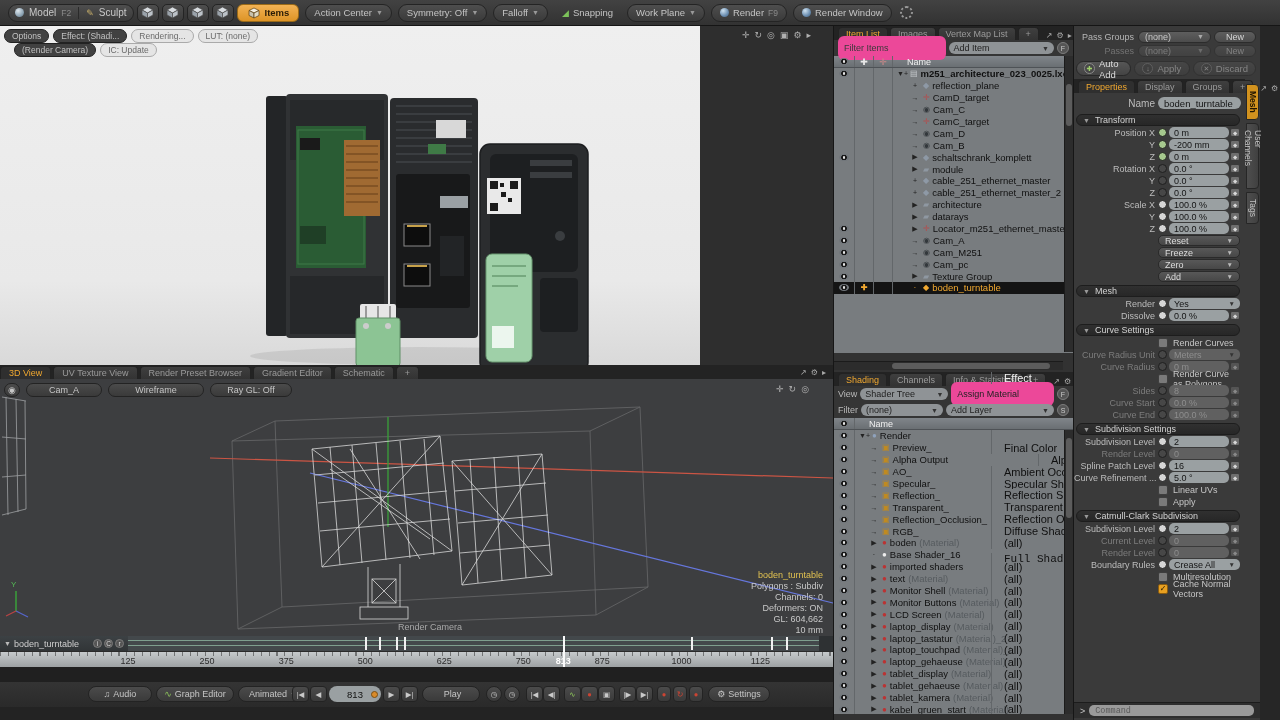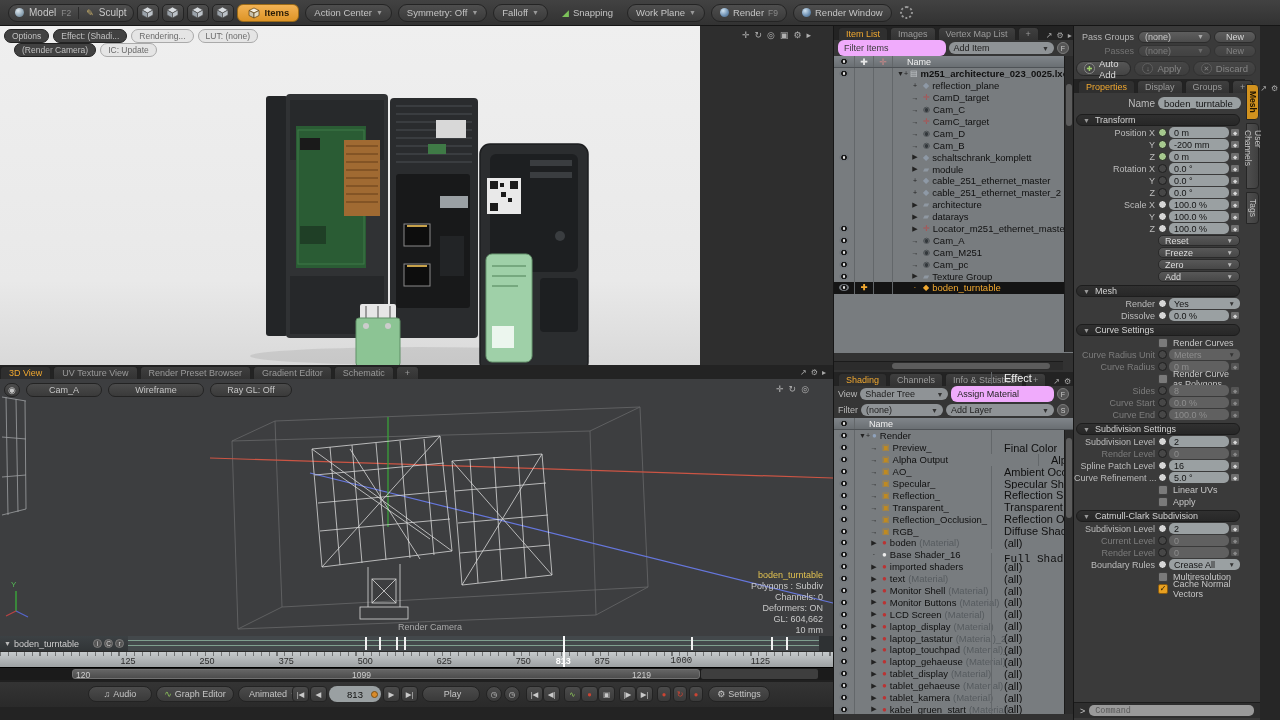--- a/index.html
+++ b/index.html
@@ -71,21 +71,21 @@
 .red{color:#cc4433}
 .strip-bottom{position:absolute;left:0;top:707px;width:833px;height:13px;background:#232323}
 
 
 .panel{position:absolute;background:#323232;border-left:1px solid #161616}
 .ptabs{height:14px;background:#232323;display:flex;align-items:flex-end;padding-left:4px;gap:2px}
 .ptab{height:13px;display:flex;align-items:center;padding:0 7px;font-size:9px;color:#9a9a9a;background:linear-gradient(#3f3f3f,#333);border:1px solid #222;border-bottom:none;border-radius:4px 4px 0 0;white-space:nowrap}
 .ptab.active{color:#f0a830;background:#2f2f2f}
 .picons{margin-left:auto;display:flex;gap:4px;color:#a8a8a8;font-size:8px;padding:0 5px;align-items:center}
 .frow{height:16px;background:#353535;display:flex;align-items:center;gap:3px;padding:0 4px}
-.finput{flex:1;height:16px;background:#f0abfc;border-radius:6px;font-size:9px;color:#3a3a3a;padding:0 6px;display:flex;align-items:center;white-space:nowrap;overflow:hidden}
+.finput{flex:1;height:24px;background:#ec4899;border-radius:6px;font-size:9px;color:#3a3a3a;padding:0 6px;display:flex;align-items:center;white-space:nowrap;overflow:hidden}
 .fdrop{flex:1;height:12px;background:#8f9396;border-radius:6px;font-size:9px;color:#222;padding:0 5px;display:flex;align-items:center;white-space:nowrap;overflow:hidden}
 .fdrop .caret{margin-left:auto;font-size:7px;color:#333}
 .fbtn{width:12px;height:12px;border-radius:50%;background:#555;border:1px solid #7c7c7c;color:#ccc;font-size:7px;display:flex;align-items:center;justify-content:center;flex:none}
 .flab{font-size:9px;color:#b8b8b8;flex:none}
 
 
 .thead{height:12px;background:linear-gradient(#80858a,#6a6f73);display:flex;align-items:center;font-size:9px;color:#f0f0f0;border-bottom:1px solid #4e5256}
 .tree{background:#787c7f;position:relative;overflow:hidden}
 .trow{display:flex;align-items:center;height:11.9px;font-size:9.5px;color:#101010;position:relative}
 .tc{height:100%;display:flex;align-items:center;justify-content:center;border-right:1px solid #63676a;flex:none}
@@ -400,32 +400,25 @@
     <span id="kf-container"><span class="kf" style="left: 365.2px;"></span><span class="kf" style="left: 379.113px;"></span><span class="kf" style="left: 396.188px;"></span><span class="kf" style="left: 403.776px;"></span><span class="kf" style="left: 690.886px;"></span><span class="kf" style="left: 771.201px;"></span><span class="kf" style="left: 786.378px;"></span></span>
   </div>
   <div class="ruler" id="ruler">
       <span class="rlab" style="left: 128.05px;">125</span>
       <span class="rlab" style="left: 207.1px;">250</span>
       <span class="rlab" style="left: 286.15px;">375</span>
       <span class="rlab" style="left: 365.2px;">500</span>
       <span class="rlab" style="left: 444.25px;">625</span>
       <span class="rlab" style="left: 523.3px;">750</span>
       <span class="rlab" style="left: 602.35px;">875</span>
-      <span class="rlab" style="left: 681.4px; font-family: Liberation Mono, monospace;">1000</span>
+      <span class="rlab" style="left: 681.4px;">1000</span>
       <span class="rlab" style="left: 760.45px;">1125</span>
       <span class="rlab cur" style="left: 563.141px;">813</span>
     </div>
   <div class="playhead" id="playhead" style="left: 563.141px;"></div>
-  <div class="range">
-    <div class="rthumb"></div>
-    <div class="rseg"></div>
-    <span class="rglab" style="left:76px">120</span>
-    <span class="rglab" style="left:352px">1099</span>
-    <span class="rglab" style="left:632px">1219</span>
-  </div>
 </div>
 
 <div class="botbar">
   <span class="pill" style="left:88px;width:64px">
       <span>♫</span>
       <span>Audio</span>
     </span>
   <span class="pill" style="left:156px;width:78px">
       <span style="color:#8cc25a">∿</span>
       <span>Graph Editor</span>

